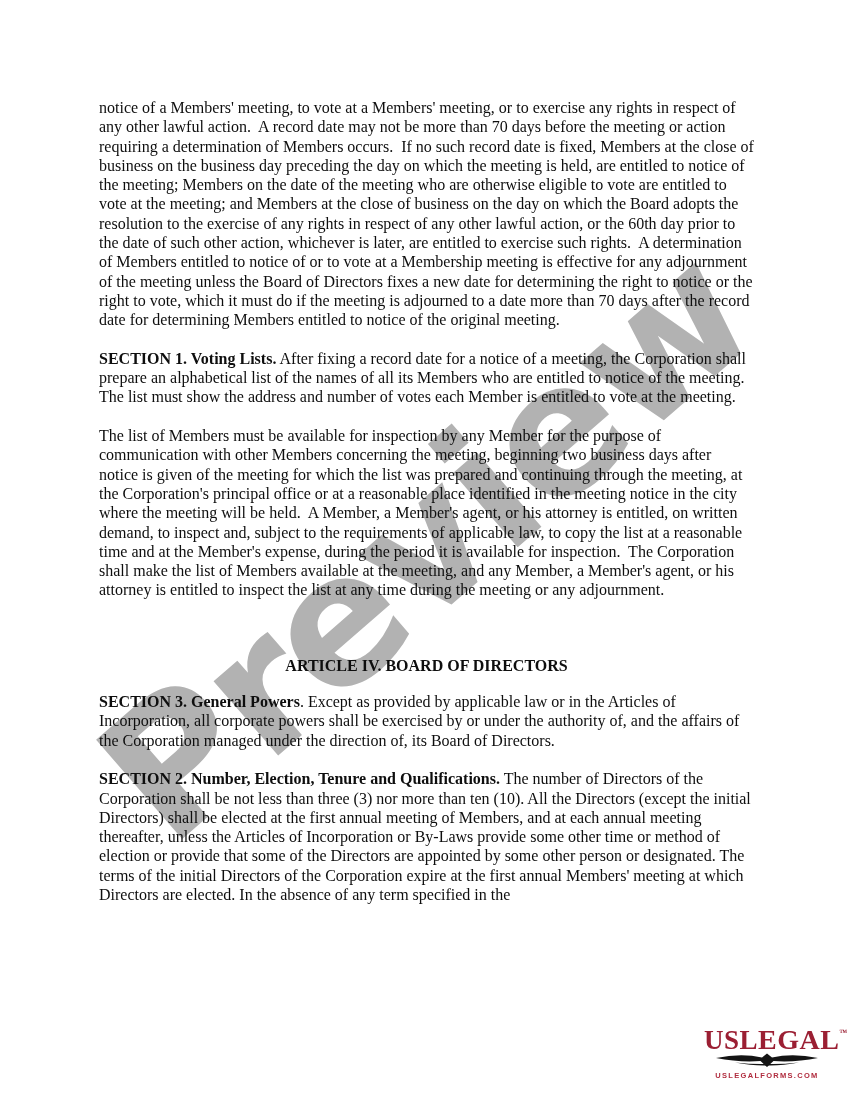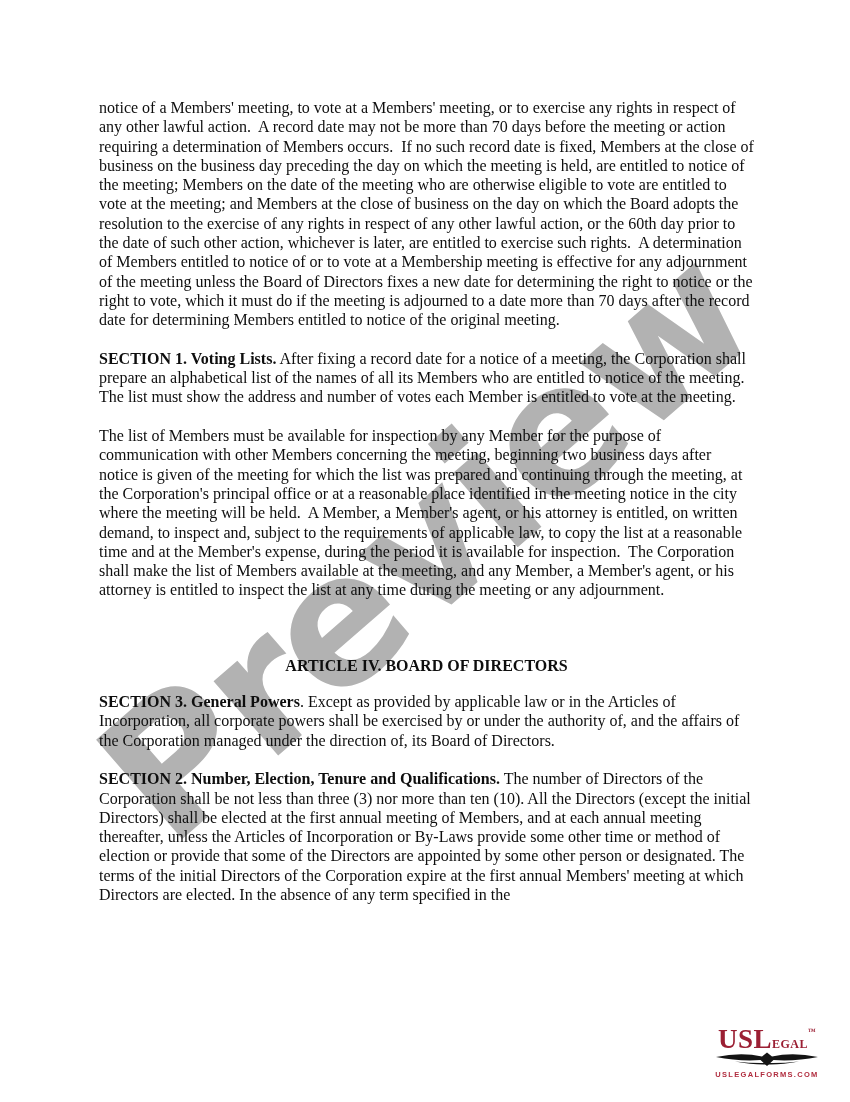--- a/index.html
+++ b/index.html
@@ -71,21 +71,21 @@
     text-align: center;
     line-height: 1;
   }
   .logo-word {
     font-family: "Liberation Serif", serif;
     font-weight: 700;
     color: #9b1f33;
     white-space: nowrap;
   }
   .logo-word .big   { font-size: 27px; letter-spacing: 0.5px; }
-  .logo-word .small { font-size: 12px; letter-spacing: 0.5px; }
+  .logo-word .small { font-size: 28px; letter-spacing: 0.5px; }
   .logo-word .tm    { font-size: 8px; vertical-align: 14px; letter-spacing: 0; }
   .logo-eagle { margin: -1px auto 0 auto; display: block; }
   .logo-site {
     margin-top: 4px;
     font-family: "Liberation Sans", sans-serif;
     font-weight: 700;
     font-size: 7.5px;
     letter-spacing: 1.3px;
     color: #b02c3e;
     white-space: nowrap;

